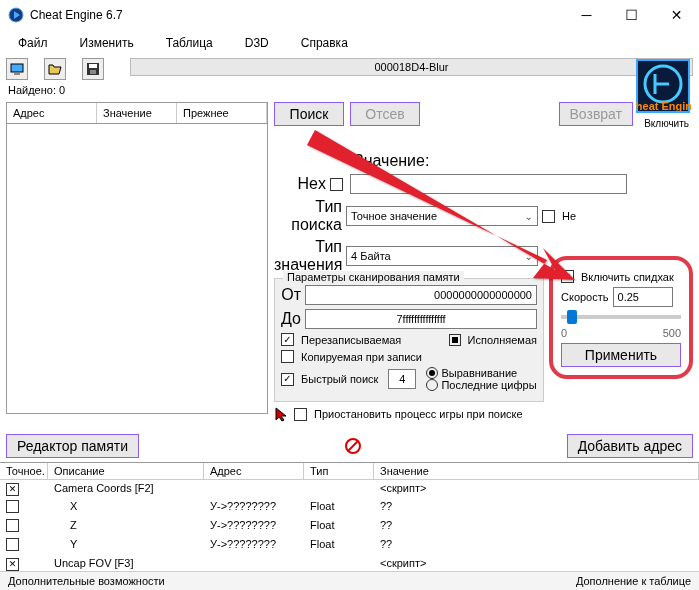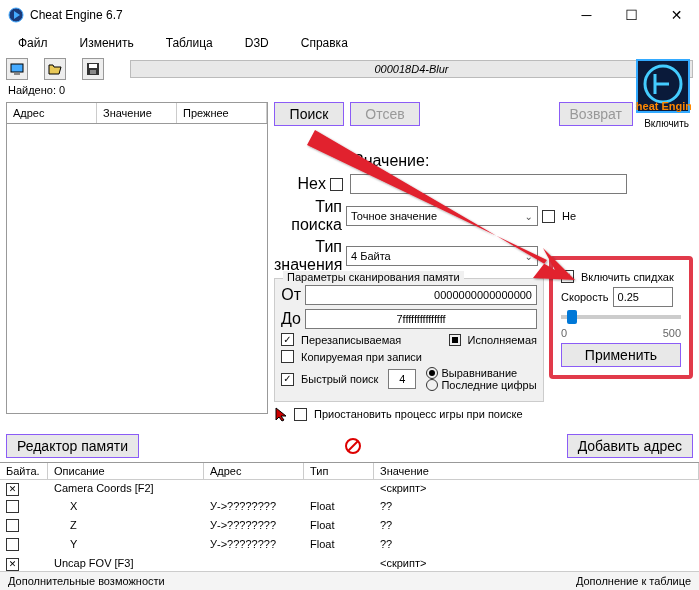--- a/index.html
+++ b/index.html
@@ -4,21 +4,21 @@
 <style>
 * { box-sizing: border-box; margin: 0; padding: 0; font-family: "Segoe UI", Tahoma, sans-serif; font-size: 11px; }
 body { background: #fff; width: 699px; height: 590px; overflow: hidden; position: relative; }
 .titlebar { height: 30px; display: flex; align-items: center; padding: 0 0 0 8px; background: #fff; }
 .titlebar-icon { width: 16px; height: 16px; margin-right: 6px; }
 .titlebar-title { flex: 1; font-size: 12px; }
 .win-btns { display: flex; }
 .win-btn { width: 45px; height: 30px; display: flex; align-items: center; justify-content: center; font-size: 14px; }
 .menubar { display: flex; padding: 2px 8px; gap: 12px; }
 .menu-item { padding: 4px 10px; font-size: 12px; }
-.toolbar { display: flex; align-items: center; padding: 2px 6px; gap: 16px; font-style: italic; }
+.toolbar { display: flex; align-items: flex-start; padding: 2px 6px; gap: 16px; }
 .tool-btn { width: 22px; height: 22px; border: 1px solid #999; background: #eee; display: flex; align-items: center; justify-content: center; }
 .progress-area { flex: 1; margin-left: 10px; background: #e8e8e8; height: 18px; border: 1px solid #bbb; text-align: center; line-height: 16px; font-size: 11px; }
 .logo { position: absolute; right: 8px; top: 58px; width: 56px; height: 56px; }
 .found-label { padding: 2px 8px; font-size: 11px; }
 .main { display: flex; padding: 4px 6px; gap: 6px; }
 .left-panel { width: 262px; }
 .list-header { display: flex; border: 1px solid #999; background: #fff; }
 .list-header div { padding: 4px 6px; border-right: 1px solid #ccc; font-size: 11px; }
 .list-body { border: 1px solid #999; border-top: none; height: 290px; background: #fff; }
 .right-panel { flex: 1; position: relative; }
@@ -28,21 +28,21 @@
 .field-row { display: flex; align-items: center; gap: 4px; margin-bottom: 4px; }
 .field-label { font-size: 16px; text-align: right; }
 .text-input { border: 1px solid #7a7a7a; padding: 2px 4px; font-size: 11px; background: #fff; height: 20px; }
 .select { border: 1px solid #7a7a7a; padding: 2px 4px; font-size: 11px; background: #fff; height: 20px; display: flex; align-items: center; justify-content: space-between; }
 .select::after { content: "⌄"; font-size: 10px; color: #555; }
 .checkbox { width: 13px; height: 13px; border: 1px solid #333; background: #fff; display: inline-flex; align-items: center; justify-content: center; margin-right: 3px; flex-shrink: 0; }
 .checkbox.checked::after { content: "✓"; font-size: 10px; color: #000; line-height: 1; }
 .checkbox.x::after { content: "✕"; font-size: 9px; color: #000; line-height: 1; }
 .group { border: 1px solid #ccc; padding: 6px; margin-top: 4px; position: relative; }
 .group-title { position: absolute; top: -8px; left: 8px; background: #f0f0f0; padding: 0 4px; font-size: 11px; }
-.speedhack-box { position: absolute; right: 0; top: 154px; width: 144px; border: 4px solid #e13a4a; border-radius: 4px; padding: 10px 8px 8px 8px; background: rgba(255,255,255,0.95); }
+.speedhack-box { position: absolute; right: 0; top: 154px; width: 144px; border: 4px solid #e13a4a; border-radius: 18px; padding: 10px 8px 8px 8px; background: rgba(255,255,255,0.95); }
 .slider-track { height: 4px; background: #ccc; position: relative; margin: 8px 0; }
 .slider-thumb { position: absolute; left: 5%; top: -5px; width: 10px; height: 14px; background: #0078d7; border-radius: 2px; }
 .slider-ticks { display: flex; justify-content: space-between; font-size: 9px; color: #666; }
 .arrow { position: absolute; top: 120px; left: 295px; z-index: 10; pointer-events: none; }
 .bottom-bar { display: flex; justify-content: space-between; padding: 4px 6px; align-items: center; }
 .table { border-top: 1px solid #999; }
 .table-header, .table-row { display: flex; }
 .table-header div, .table-row div { padding: 2px 6px; font-size: 11px; overflow: hidden; white-space: nowrap; }
 .table-header { border-bottom: 1px solid #ccc; background: #fff; }
 .table-header div { border-right: 1px solid #ccc; }
@@ -237,21 +237,21 @@
   <button class="btn">Редактор памяти</button>
   <svg width="18" height="18">
       <circle cx="9" cy="9" r="7" fill="none" stroke="#d00" stroke-width="2"></circle>
       <line x1="4" y1="14" x2="14" y2="4" stroke="#d00" stroke-width="2"></line>
     </svg>
   <button class="btn">Добавить адрес</button>
 </div>
 
 <div class="table">
   <div class="table-header">
-    <div class="col-active">Байта.</div>
+    <div class="col-active">Точное.</div>
     <div class="col-desc">Описание</div>
     <div class="col-addr">Адрес</div>
     <div class="col-type">Тип</div>
     <div class="col-val">Значение</div>
   </div>
   <div id="table-body">
       <div class="table-row">
         <div class="col-active"><span class="checkbox x"></span></div>
         <div class="col-desc" style="padding-left:6px">Camera Coords [F2]</div>
         <div class="col-addr"></div>

